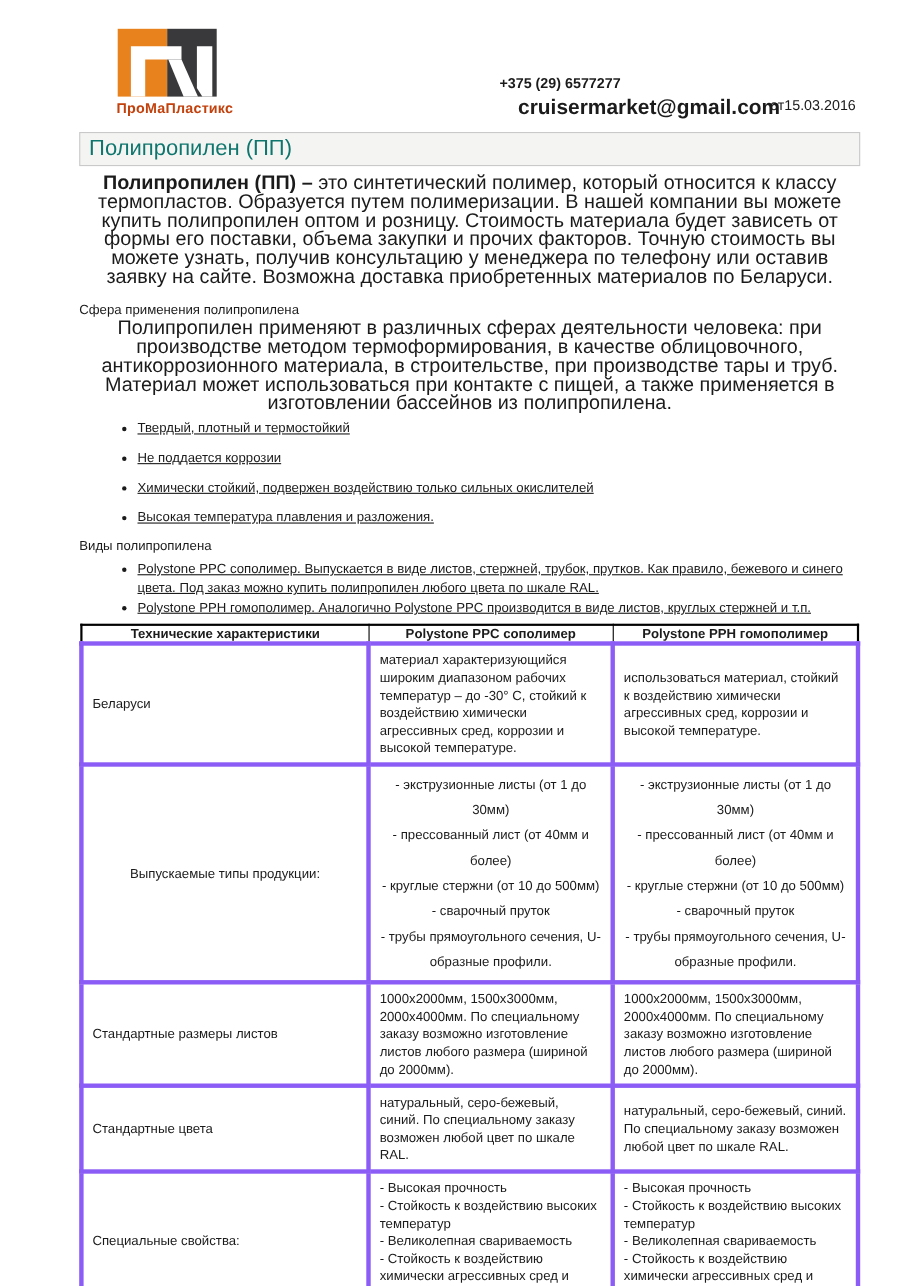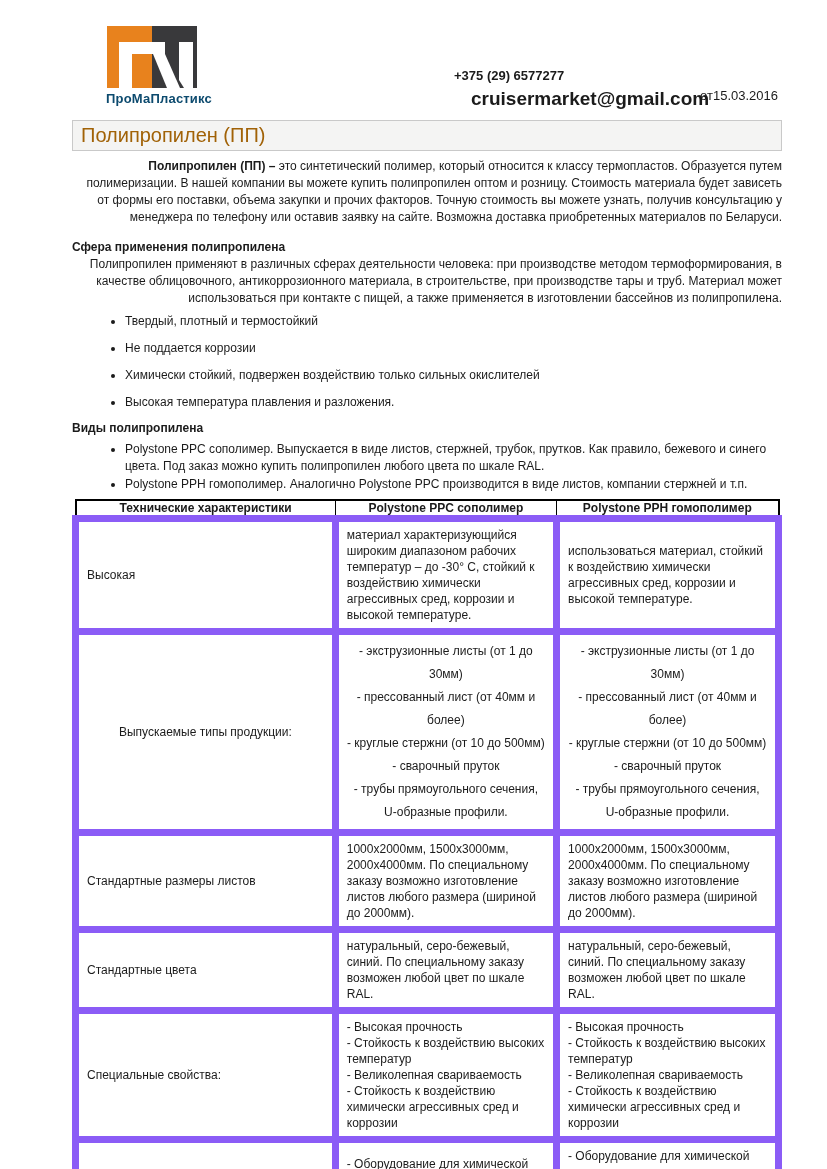--- a/index.html
+++ b/index.html
@@ -5,43 +5,43 @@
   * { margin:0; padding:0; box-sizing:border-box; }
   html,body { background:#ffffff; }
   body { width:827px; height:1169px; position:relative; overflow:hidden;
          font-family:"Liberation Sans", sans-serif; color:#1b1b1b; }
   .page { position:absolute; left:72px; top:0; width:710px; }
 
   
   .hdr { position:relative; height:120px; }
   .logo-wrap { position:absolute; left:34px; top:26px; width:120px; }
   .logo-mark { display:block; }
-  .logo-text { margin-top:3px; font-size:13px; font-weight:bold; color:#0c4a6e; letter-spacing:.2px; }
+  .logo-text { margin-top:3px; font-size:13px; font-weight:bold; color:#c2410c; letter-spacing:.2px; }
   .contact-phone { position:absolute; left:382px; top:68px; font-size:13px; font-weight:bold; }
   .contact-email { position:absolute; left:399px; top:88px; font-size:19px; font-weight:bold; }
   .contact-date  { position:absolute; right:4px;  top:88px; font-size:13px; font-weight:normal; }
 
   
   .title-bar { height:31px; background:#f4f4f3; border:1px solid #c9c9c9;
-               font-size:20px; padding:3px 0 0 8px; color:#a16207; }
+               font-size:20px; padding:3px 0 0 8px; color:#0f766e; }
 
   
-  .para { font-size:12px; line-height:17px; margin-top:7px; text-align:right; }
-  .sec-head { font-size:12px; font-weight:bold; margin-top:14px; }
-  ul.blt { list-style:disc; padding-left:53px; margin-top:6px; font-size:12px; line-height:17px; }
+  .para { font-size:18px; line-height:17px; margin-top:7px; text-align:center; }
+  .sec-head { font-size:12px; font-weight:normal; margin-top:14px; }
+  ul.blt { list-style:disc; padding-left:53px; margin-top:6px; font-size:12px; line-height:17px;text-decoration:underline; }
   ul.blt.props li { margin-bottom:10px; }
   ul.blt.types li { margin-bottom:1px; }
 
   
   table.specs { width:710px; border-collapse:collapse; margin-top:6px;
                 border:2px solid #000; font-size:12px; }
   table.specs col.c1{ width:263px;} table.specs col.c2{ width:223px;} table.specs col.c3{ width:224px;}
   table.specs th { border:1px solid #000; border-bottom:2px solid #000;
                    font-size:12px; font-weight:bold; height:16px; text-align:center; }
-  table.specs td { border:7px solid #8b5cf6; vertical-align:middle; padding:5px 8px; line-height:16px;margin-left:48px; }
+  table.specs td { border:4px solid #8b5cf6; vertical-align:middle; padding:5px 8px; line-height:16px;margin-left:48px; }
   td.lbl { padding-left:8px; }
   td.val { white-space:pre-line; }
   td.val.spread { line-height:23px; }
   tr.tr-props td{ height:96px; } tr.tr-types td{ height:116px;text-align:center; } tr.tr-sizes td{ height:74px; }
   tr.tr-colors td{ height:46px; } tr.tr-special td{ height:92px; } tr.tr-apps td{ height:122px; }
 </style>
 </head>
 <body>
 
 <div class="page">
@@ -72,37 +72,37 @@
   <ul class="blt props">
     <li>Твердый, плотный и термостойкий</li>
     <li>Не поддается коррозии</li>
     <li>Химически стойкий, подвержен воздействию только сильных окислителей</li>
     <li>Высокая температура плавления и разложения.</li>
   </ul>
 
   <div class="sec-head" style="margin-top:4px;">Виды полипропилена</div>
   <ul class="blt types">
     <li>Polystone PPC сополимер. Выпускается в виде листов, стержней, трубок, прутков. Как правило, бежевого и синего цвета. Под заказ можно купить полипропилен любого цвета по шкале RAL.</li>
-    <li>Polystone PPH гомополимер. Аналогично Polystone PPC производится в виде листов, компании стержней и т.п.</li>
+    <li>Polystone PPH гомополимер. Аналогично Polystone PPC производится в виде листов, круглых стержней и т.п.</li>
   </ul>
 
   <table class="specs">
     <colgroup>
         <col class="c1">
         <col class="c2">
         <col class="c3">
       </colgroup>
     <tbody>
         <tr>
       <th>Технические характеристики</th>
       <th>Polystone PPC сополимер</th>
       <th>Polystone PPH гомополимер</th>
     </tr>
     <tr class="tr-props">
-      <td class="lbl">Высокая</td>
+      <td class="lbl">Беларуси</td>
       <td class="val">материал характеризующийся широким диапазоном рабочих температур – до -30° С, стойкий к воздействию химически агрессивных сред, коррозии и высокой температуре.</td>
       <td class="val">использоваться материал, стойкий к воздействию химически агрессивных сред, коррозии и высокой температуре.</td>
     </tr>
     <tr class="tr-types">
       <td class="lbl">Выпускаемые типы продукции:</td>
       <td class="val spread">- экструзионные листы (от 1 до 30мм)
 - прессованный лист (от 40мм и более)
 - круглые стержни (от 10 до 500мм)
 - сварочный пруток
 - трубы прямоугольного сечения, U-образные профили.</td>

